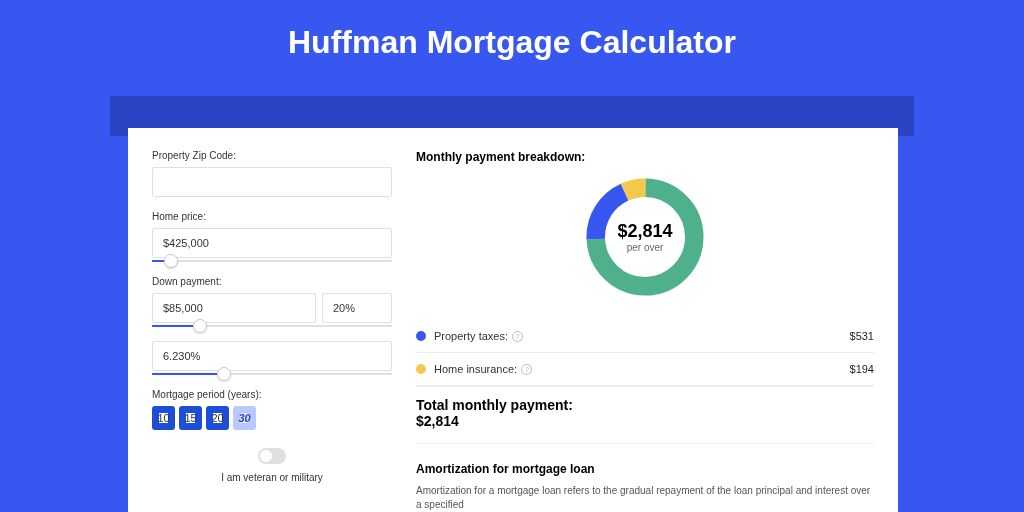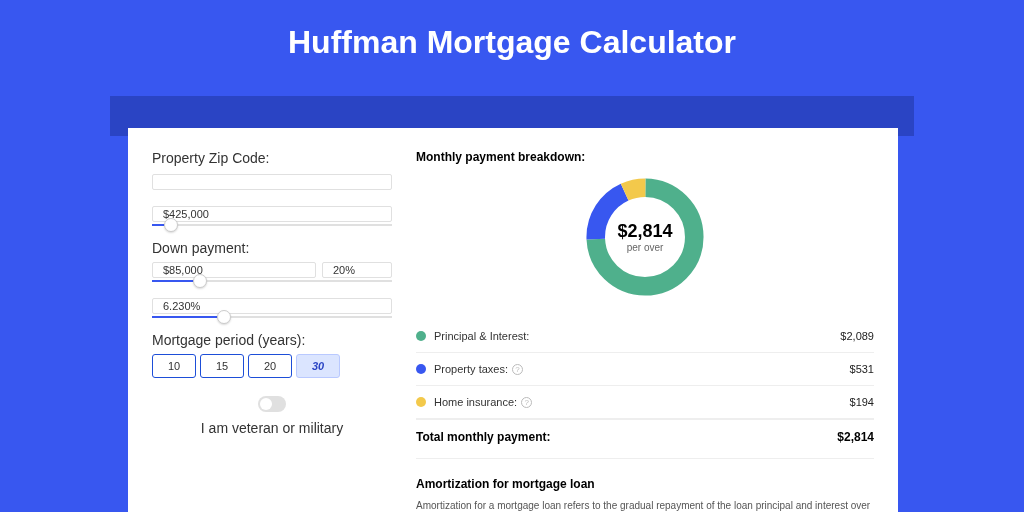--- a/index.html
+++ b/index.html
@@ -33,25 +33,25 @@
     top: 128px;
     width: 770px;
     background: #fff;
     padding: 22px 24px 40px 24px;
     display: flex;
     gap: 24px;
     z-index: 1;
   }
   .left { width: 240px; }
   .right { flex: 1; }
-  .label { font-size: 14px; color: #333; margin-bottom: 6px; }
+  .label { font-size: 10px; color: #333; margin-bottom: 6px; }
   .field-block { margin-bottom: 14px; }
   .input {
     width: 100%;
-    height: 16px;
+    height: 30px;
     border: 1px solid #e0e0e0;
     border-radius: 2px;
     padding: 0 10px;
     font-size: 11px;
     color: #333;
     background: #fff;
   }
   .row { display: flex; gap: 6px; }
   .row .input:first-child { flex: 1; }
   .row .input.pct { width: 70px; }
@@ -71,22 +71,22 @@
     top: -6px;
     width: 14px; height: 14px;
     border-radius: 50%;
     background: #fff;
     border: 1px solid #ccc;
     box-shadow: 0 1px 2px rgba(0,0,0,.15);
     transform: translateX(-50%);
   }
   .period-row { display: flex; gap: 4px; }
   .period-btn {
-    width: 44px; height: 24px;
-    border: 1px solid #1d4ed8;
+    width: 23px; height: 24px;
+    border: 7px solid #1d4ed8;
     border-radius: 3px;
     font-size: 11px;
     background: #fff;
     color: #333;
     display: flex; align-items: center; justify-content: center;
   }
   .period-btn.active {
     background: #dbe5ff;
     border-color: #b9c9ff;
     color: #2a44c4;
@@ -120,25 +120,26 @@
   }
   .legend-row:last-of-type { border-bottom: none; }
   .dot { width: 10px; height: 10px; border-radius: 50%; margin-right: 8px; flex-shrink: 0; }
   .dot.green { background: #4fb08c; }
   .dot.blue { background: #3857f0; }
   .dot.yellow { background: #f3c94b; }
   .legend-label { flex: 1; color: #333; display: flex; align-items: center; gap: 4px; }
   .legend-val { color: #222; }
   .total-row {
     display: flex; justify-content: space-between;
-    font-size: 12px; font-weight: 700;
+    font-size: 14px; font-weight: 700;
     padding: 10px 0 14px 0;
     border-top: 1px solid #eee;
     border-bottom: 1px solid #eee;
     margin-bottom: 18px;
+    flex-direction: column;
   }
   .info-icon {
     width: 11px; height: 11px; border-radius: 50%;
     border: 1px solid #bbb; color: #bbb;
     font-size: 8px; display: inline-flex;
     align-items: center; justify-content: center;
   }
   .amort-title { font-size: 12px; font-weight: 700; margin-bottom: 8px; }
   .amort-text { font-size: 10px; color: #555; line-height: 1.4; }
 </style>
@@ -151,20 +152,21 @@
 <div class="card">
 
   <div class="left">
 
     <div class="field-block">
       <div class="label">Property Zip Code:</div>
       <input class="input" value="" style="">
     </div>
 
     <div class="field-block">
+      <div class="label">Home price:</div>
       <input class="input" value="$425,000" style="">
       <div class="slider-track">
         <div class="slider-fill" style="width:8%"></div>
         <div class="slider-thumb" style="left:8%"></div>
       </div>
     </div>
 
     <div class="field-block">
       <div class="label">Down payment:</div>
       <div class="row">
@@ -213,25 +215,20 @@
           <circle cx="21" cy="21" r="15.915" fill="none" stroke="#f3c94b" stroke-width="6" stroke-dasharray="6.9 93.1" stroke-dashoffset="31.9"></circle>
         </svg>
         <div class="donut-center">
           <div class="amt">$2,814</div>
           <div class="sub">per over</div>
         </div>
       </div>
     </div>
 
     <div class="legend-row">
-      <span class="dot green"></span>
-      <span class="legend-label">Principal &amp; Interest:</span>
-      <span class="legend-val">$2,089</span>
-    </div>
-    <div class="legend-row">
       <span class="dot blue"></span>
       <span class="legend-label">
         <span>Property taxes:</span>
         <span class="info-icon">?</span>
       </span>
       <span class="legend-val">$531</span>
     </div>
     <div class="legend-row">
       <span class="dot yellow"></span>
       <span class="legend-label">

